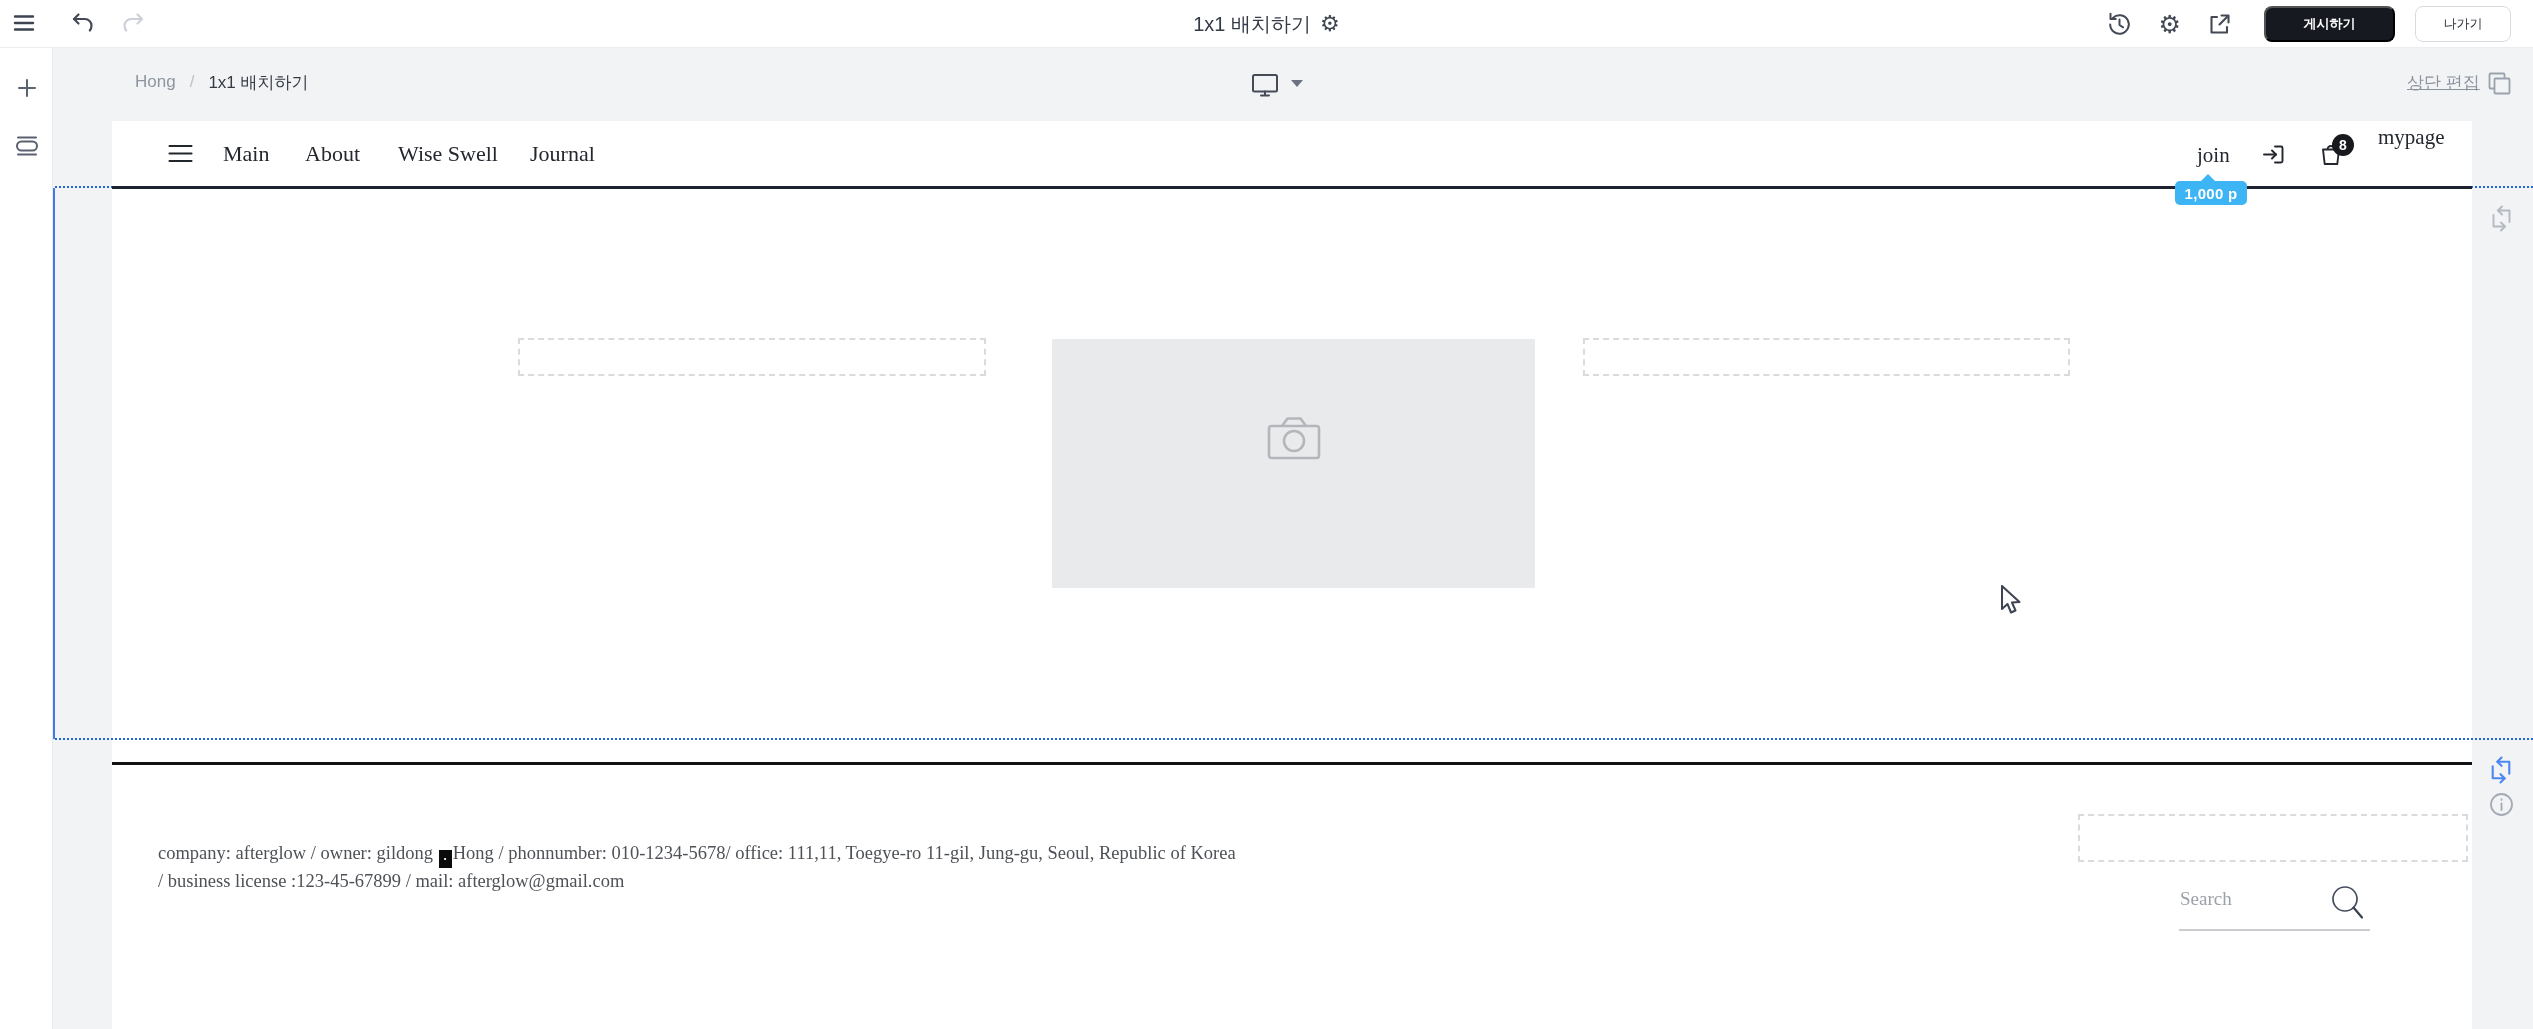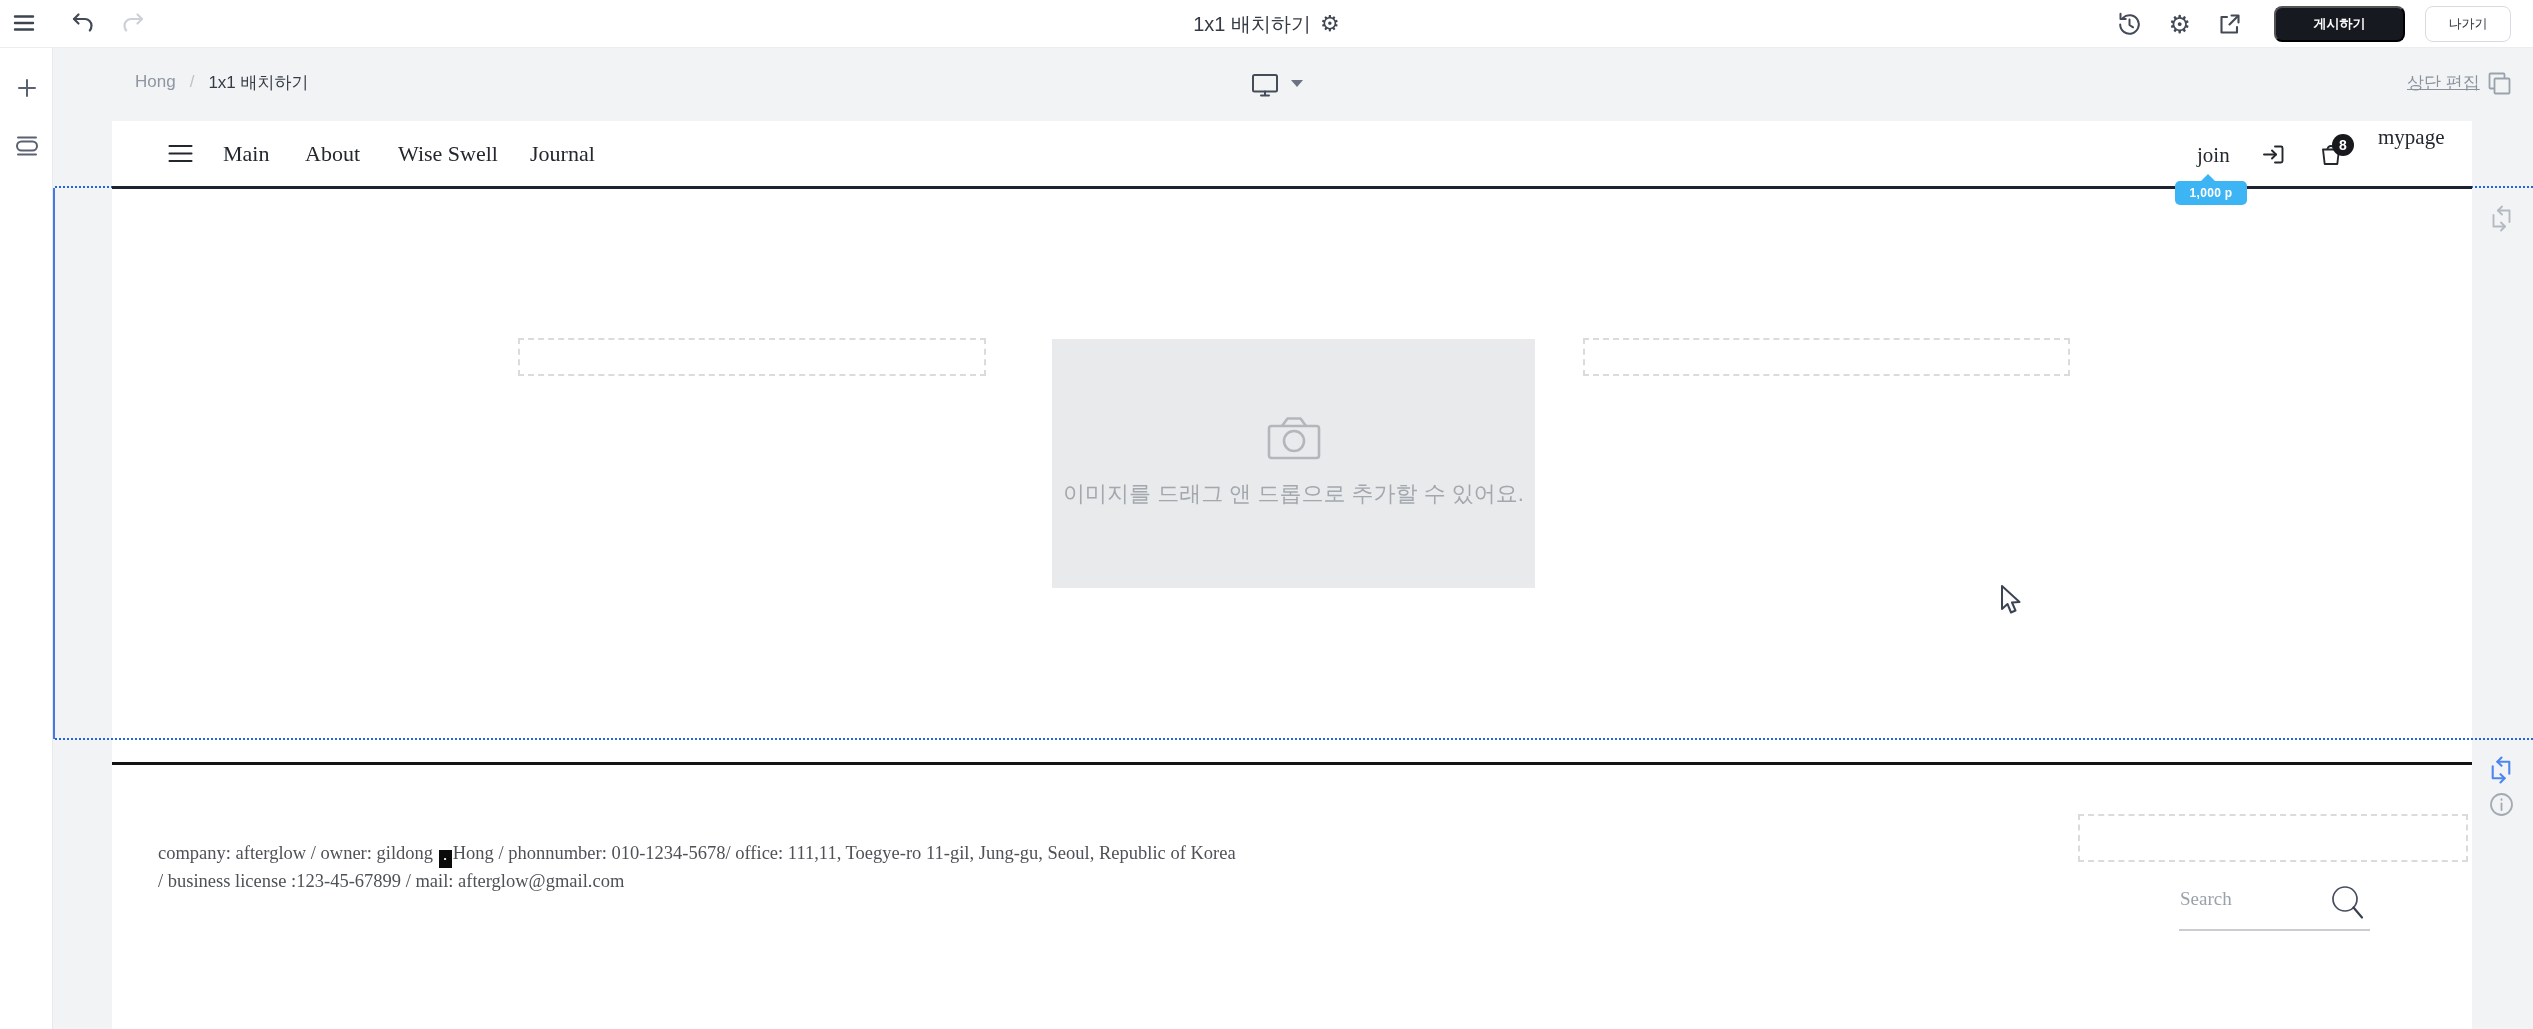--- a/index.html
+++ b/index.html
@@ -10,37 +10,37 @@
 
   
   .topbar { left:0; top:0; width:2533px; height:48px; background:#fff; border-bottom:1px solid #ebedf0; z-index:30; }
   .icon-btn { display:flex; align-items:center; justify-content:center; cursor:pointer; }
   .tb-title { left:50%; top:0; transform:translateX(-50%); height:48px; display:flex; align-items:center; gap:9px;
               font-size:20px; color:#343b46; font-weight:500; z-index:31; }
   .tb-right { right:22px; top:6px; height:36px; display:flex; align-items:center; gap:26px; z-index:31; }
   .btn { height:36px; display:flex; align-items:center; justify-content:center; border-radius:8px;
          font-size:13px; cursor:pointer; white-space:nowrap; }
   .btn-publish { width:131px; background:#16191f; color:#ffffff; font-weight:600; }
-  .btn-exit { width:86px; background:#fff; border:1.5px solid #d7dbe0; color:#2f353d; font-weight:500; margin-left:-6px; }
+  .btn-exit { width:96px; background:#fff; border:1.5px solid #d7dbe0; color:#2f353d; font-weight:500; margin-left:-6px; }
 
   
   .rail { left:0; top:48px; width:53px; height:981px; background:#fff; border-right:1.5px solid #e7e9ec; z-index:20; }
   .rail .icon-btn { position:absolute; left:0; width:53px; height:40px; }
 
   
   .workspace { left:53px; top:48px; width:2480px; height:981px; background:#f2f3f5; z-index:1; }
   .crumb { top:72px; height:20px; display:flex; align-items:center; font-size:17px; z-index:5; }
 
   
   .canvas { left:112px; top:121px; width:2360px; height:908px; background:#ffffff; z-index:2; }
   .site-nav-link { font-family:"Liberation Serif", serif; font-size:22px; color:#23272e; cursor:pointer; z-index:6; }
   .site-user-link { font-family:"Liberation Serif", serif; font-size:21px; color:#23272e; cursor:pointer; z-index:6; }
 
   .points-badge { left:2175px; top:181px; width:72px; height:24px; background:#3db4f3; border-radius:5px;
-                  color:#fff; font-size:12px; font-weight:700; display:flex; align-items:center; justify-content:center;
+                  color:#fff; font-size:15px; font-weight:700; display:flex; align-items:center; justify-content:center;
                   z-index:8; letter-spacing:.3px; }
   .points-badge::before { content:""; position:absolute; left:26px; top:-7px; border:7px solid transparent;
                   border-bottom-color:#3db4f3; border-top:none; }
 
   .cart-badge { left:2332px; top:134px; width:22px; height:22px; border-radius:50%; background:#17191d; color:#fff;
                 font-size:14px; font-weight:600; display:flex; align-items:center; justify-content:center; z-index:7; }
 
   
   .guide-dotted { height:0; border-top:2px dotted #2166dd; z-index:4; }
   .guide-vert { left:53px; top:188px; width:0; height:551px; border-left:2px solid #4577e6; z-index:4; }
@@ -196,21 +196,20 @@
   <div class="abs dashed-box" style="left:1583px;top:338px;width:487px;height:38px;"></div>
 
   <div class="abs dropzone">
     <div style="margin-top:74px;">
       <svg width="58" height="48" viewBox="0 0 58 48" fill="none" stroke="#b3b6ba" stroke-width="2.6" stroke-linejoin="round">
         <path d="M17 13 L22.5 5.5 H35.5 L41 13"></path>
         <rect x="4" y="13" width="50" height="32" rx="2.5"></rect>
         <circle cx="29" cy="28" r="10"></circle>
       </svg>
     </div>
-    <div class="dropzone-text">이미지를 드래그 앤 드롭으로 추가할 수 있어요.</div>
   </div>
 
   <div class="abs footer-text">
     <div><span>company: afterglow / owner: gildong </span><span class="caret-block">•</span><span>Hong / phonnumber: 010-1234-5678/ office: 111,11, Toegye-ro 11-gil, Jung-gu, Seoul, Republic of Korea</span></div>
     <div>/ business license :123-45-67899 / mail: afterglow@gmail.com</div>
   </div>
 
   <div class="abs dashed-box" style="left:2078px;top:814px;width:390px;height:48px;"></div>
 
   <div class="abs search-wrap">

